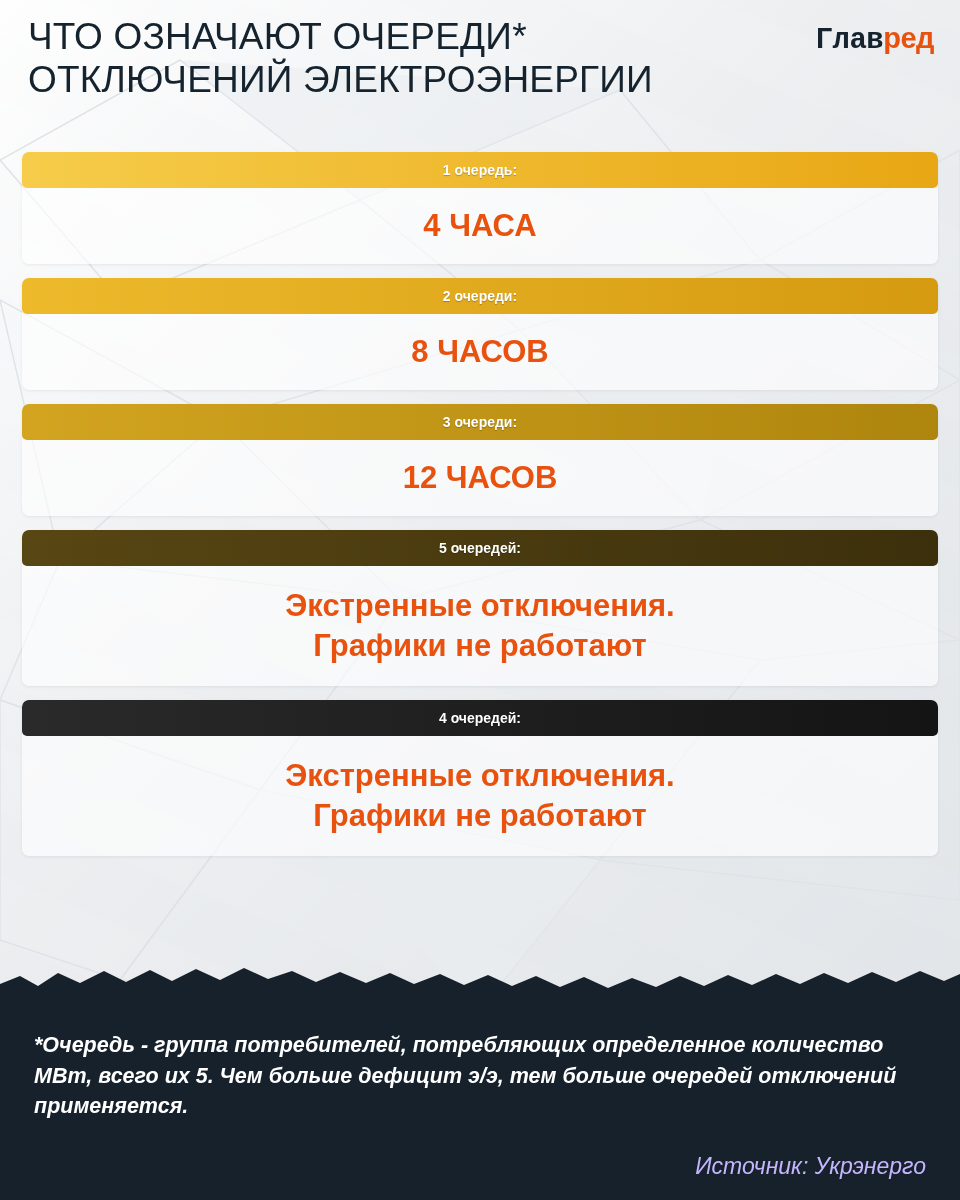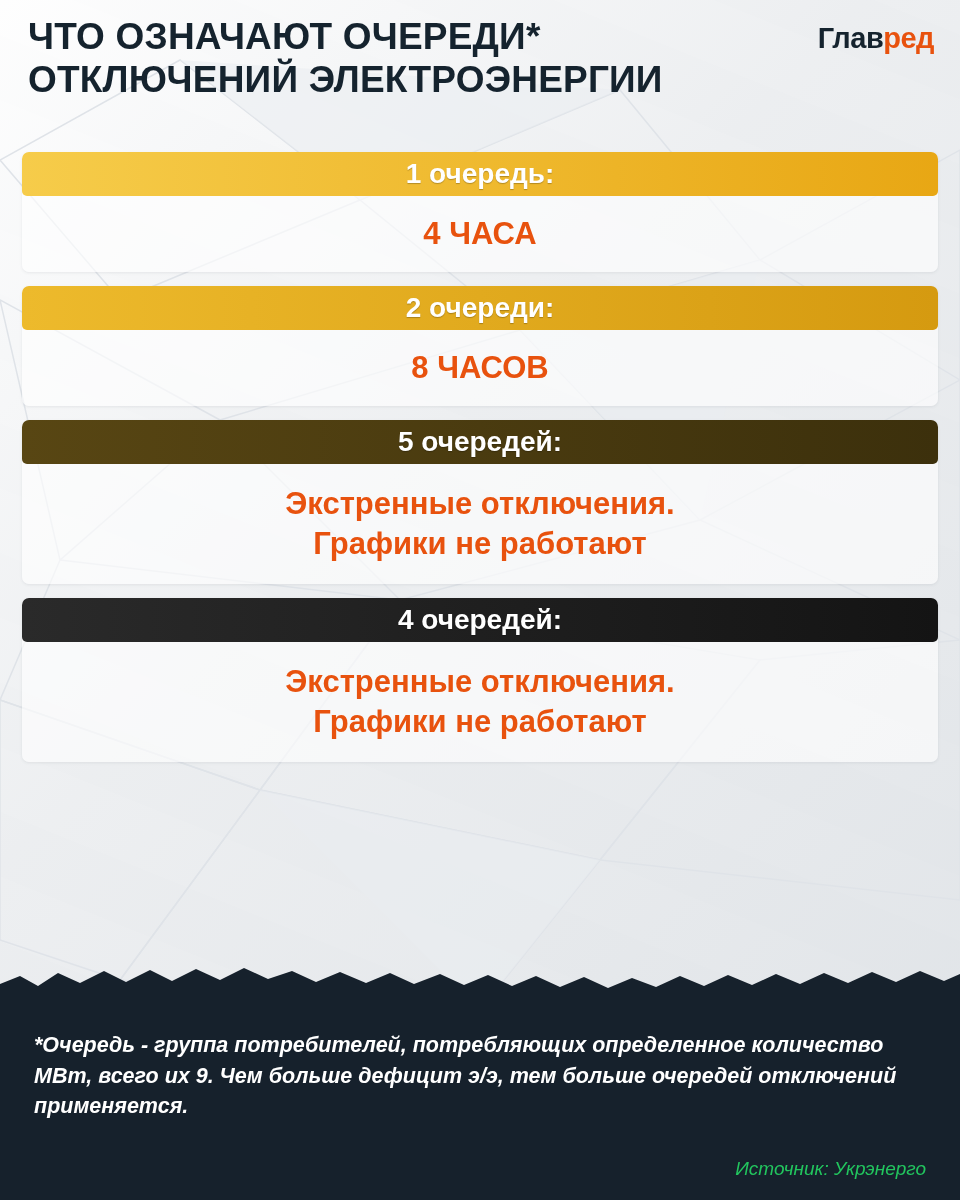--- a/index.html
+++ b/index.html
@@ -36,59 +36,59 @@
     top: 0; left: 0; right: 0;
     height: 140px;
   }
   .title {
     position: absolute;
     left: 28px;
     top: 16px;
     width: 760px;
     font-size: 37px;
     line-height: 1.16;
-    font-weight: bold;
+    font-weight: normal;
     color: #15232e;
     letter-spacing: 0.2px;
     text-transform: uppercase;
   }
   .title-line { display: block; white-space: nowrap; }
   .logo {
     position: absolute;
     right: 26px;
     top: 22px;
     font-size: 29px;
     font-weight: bold;
     letter-spacing: -0.5px;
   }
-  .logo .logo-dark { color: #15232e; }
+  .logo .logo-dark { color: #15232e; font-family: Liberation Mono, monospace; }
   .logo .logo-accent { color: #e8520e; }
 
   
   .cards {
     position: absolute;
     left: 22px;
     right: 22px;
     top: 152px;
   }
   .card {
     position: relative;
     background: rgba(255,255,255,0.62);
     border-radius: 7px;
     margin-bottom: 14px;
     box-shadow: 0 1px 3px rgba(80,90,100,0.10);
     overflow: hidden;
   }
   .card-header {
-    height: 44px;
+    height: 36px;
     display: flex;
     align-items: center;
     justify-content: center;
     color: #ffffff;
-    font-size: 28px;
+    font-size: 14px;
     font-weight: bold;
     border-radius: 5px;
     text-shadow: 0 1px 1px rgba(0,0,0,0.25);
   }
   .card-body {
     display: flex;
     align-items: center;
     justify-content: center;
     text-align: center;
     color: #e8520e;
@@ -125,23 +125,23 @@
     font-size: 21.5px;
     line-height: 1.42;
     font-style: italic;
     font-weight: bold;
     color: #ffffff;
   }
   .source {
     position: absolute;
     right: 34px;
     bottom: 20px;
-    font-size: 19px;
+    font-size: 23px;
     font-style: italic;
-    color: #22c55e;
+    color: #c4b5fd;
   }
 </style>
 </head>
 <body>
 
 <div class="infographic">
 
   <svg class="poly-overlay" viewBox="0 0 960 1200" preserveAspectRatio="none">
     <g fill="none" stroke="#dfe3e8" stroke-width="1.5">
       <path d="M0 160 L180 60 L360 200 L120 300 Z"></path>
@@ -182,20 +182,26 @@
       </div>
     </div>
 
     <div class="card h-short">
       <div class="card-header" style="background:linear-gradient(90deg,#edba2c,#d59a10);">2 очереди:</div>
       <div class="card-body">
         <div class="card-value">8 ЧАСОВ</div>
       </div>
     </div>
 
+    <div class="card h-short">
+      <div class="card-header" style="background:linear-gradient(90deg,#d2a420,#ae850d);">3 очереди:</div>
+      <div class="card-body">
+        <div class="card-value">12 ЧАСОВ</div>
+      </div>
+    </div>
 
 
     <div class="card h-tall">
       <div class="card-header" style="background:linear-gradient(90deg,#584613,#3c300c);">5 очередей:</div>
       <div class="card-body">
         <div class="card-value">Экстренные отключения.
 Графики не работают</div>
       </div>
     </div>
 
@@ -206,17 +212,17 @@
 Графики не работают</div>
       </div>
     </div>
 
   </div>
 
   <div class="footer">
     <svg class="footer-torn" viewBox="0 0 960 34" preserveAspectRatio="none">
       <path fill="#16212c" d="M0,20 L20,12 L38,22 L58,9 L80,19 L104,7 L126,18 L150,6 L172,17 L196,5 L220,16 L244,4 L268,15 L292,7 L316,18 L340,8 L366,19 L390,9 L414,20 L440,10 L464,21 L488,11 L512,22 L536,12 L560,23 L584,13 L608,24 L632,14 L656,23 L680,12 L704,22 L728,11 L752,21 L776,10 L800,20 L824,9 L848,19 L872,8 L896,18 L920,7 L944,17 L960,10 L960,34 L0,34 Z"></path>
     </svg>
-    <div class="footnote">*Очередь - группа потребителей, потребляющих определенное количество МВт, всего их 9. Чем больше дефицит э/э, тем больше очередей отключений применяется.</div>
+    <div class="footnote">*Очередь - группа потребителей, потребляющих определенное количество МВт, всего их 5. Чем больше дефицит э/э, тем больше очередей отключений применяется.</div>
     <div class="source">Источник: Укрэнерго</div>
   </div>
 
 </div>
 
 </body></html>

